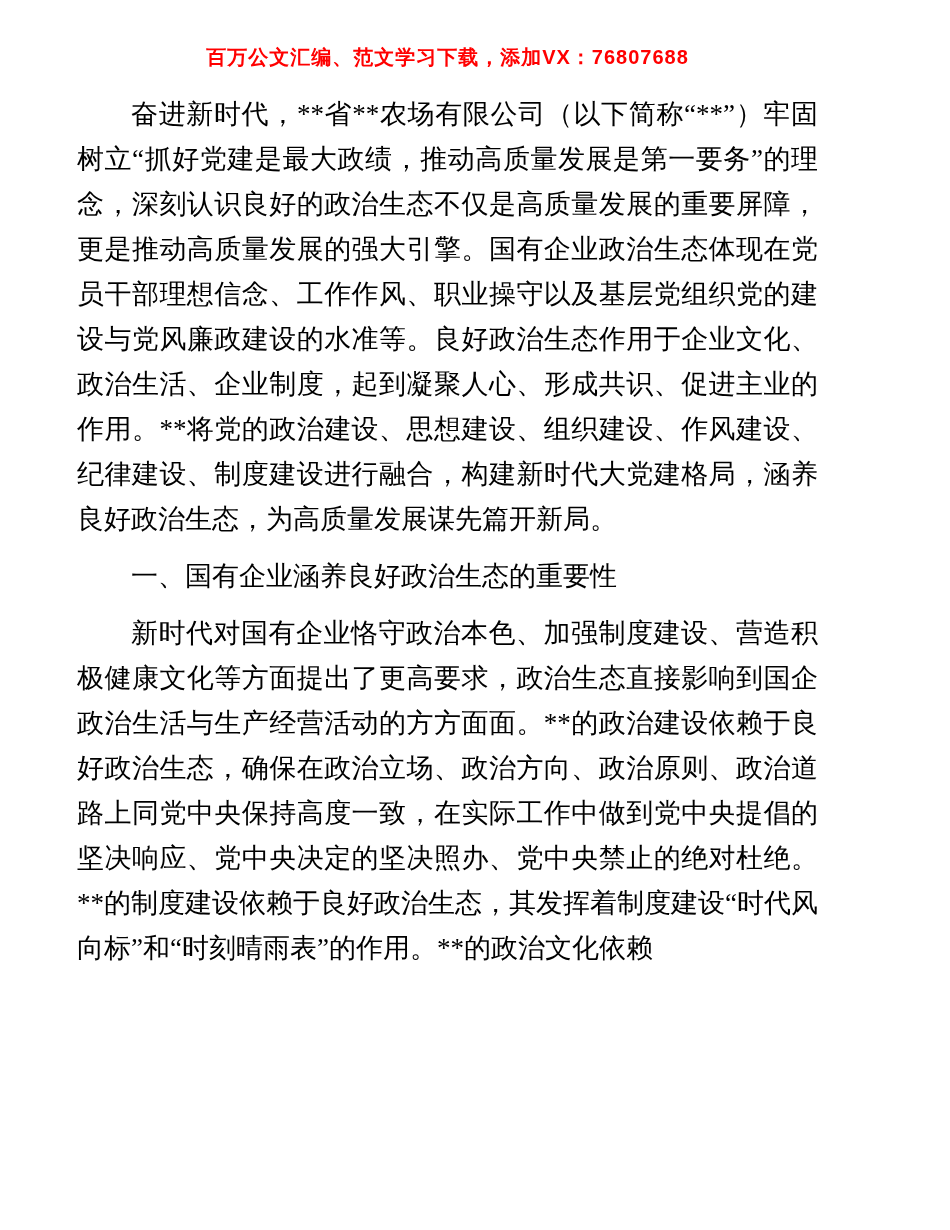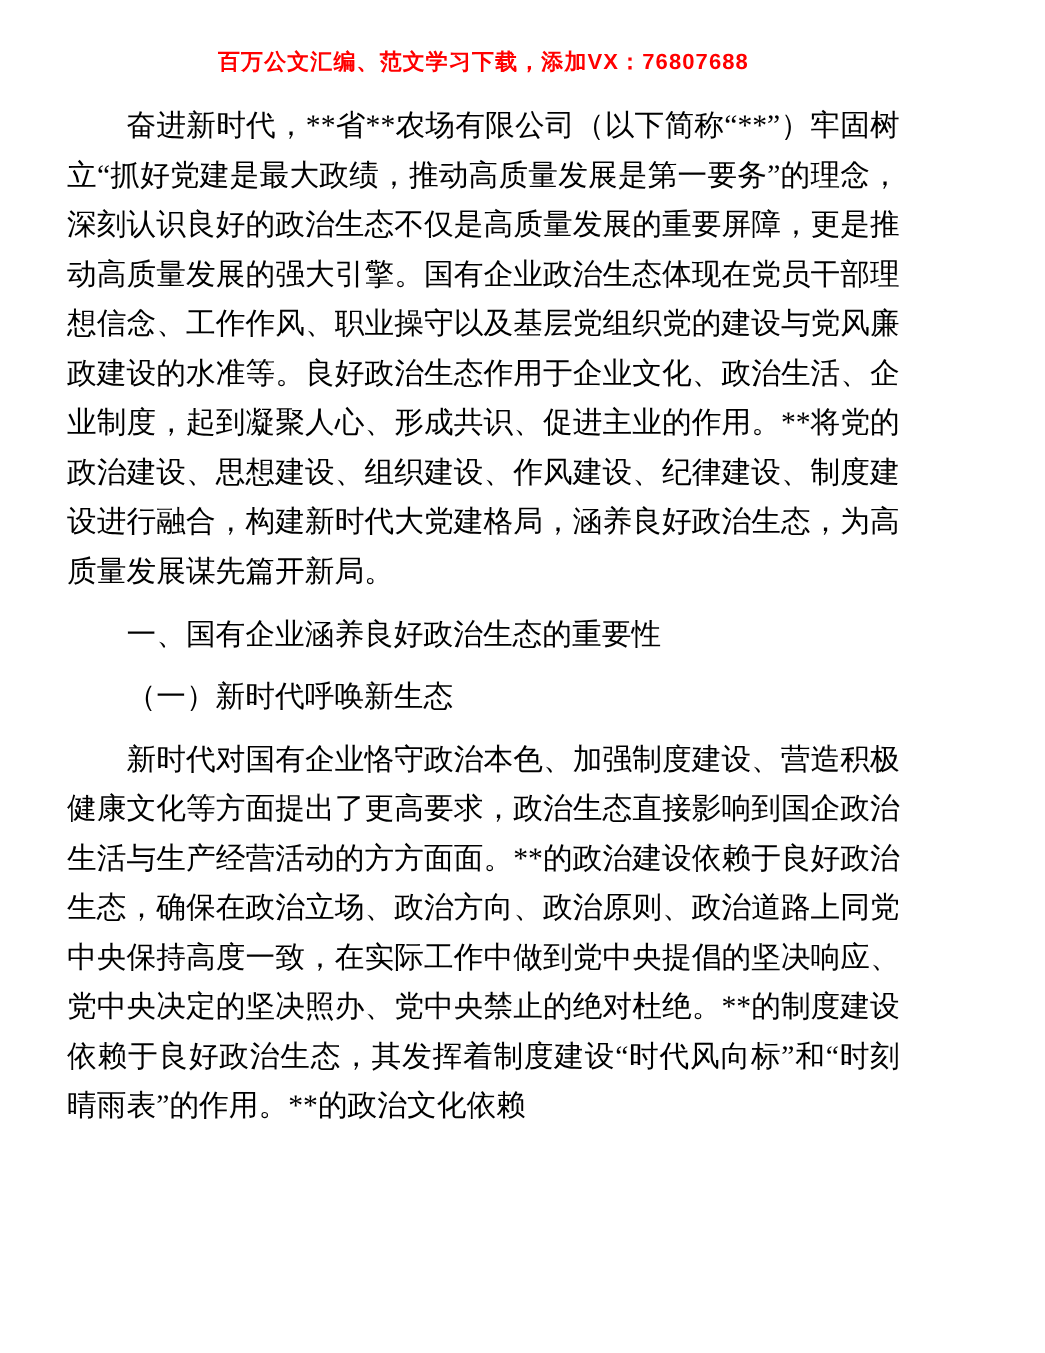--- a/index.html
+++ b/index.html
@@ -11,21 +11,21 @@
     width: 950px;
     height: 1230px;
     font-family: "Liberation Serif", "DejaVu Serif", serif;
     color: #000000;
   }
   .page {
     position: relative;
     width: 950px;
     height: 1230px;
     box-sizing: border-box;
-    padding: 44px 132px 0 61px;
+    padding: 44px 132px 0 77px;
     overflow: hidden;
     background: #ffffff;
   }
   .watermark {
     color: #ff0000;
     font-family: "Liberation Sans", "DejaVu Sans", sans-serif;
     font-weight: bold;
     font-size: 20px;
     line-height: 26px;
     text-align: center;
@@ -57,17 +57,16 @@
 
 <div class="page">
 
   <div class="watermark">百万公文汇编、范文学习下载，添加VX：76807688</div>
 
 
   <p class="para">奋进新时代，**省**农场有限公司（以下简称“**”）牢固树立“抓好党建是最大政绩，推动高质量发展是第一要务”的理念，深刻认识良好的政治生态不仅是高质量发展的重要屏障，更是推动高质量发展的强大引擎。国有企业政治生态体现在党员干部理想信念、工作作风、职业操守以及基层党组织党的建设与党风廉政建设的水准等。良好政治生态作用于企业文化、政治生活、企业制度，起到凝聚人心、形成共识、促进主业的作用。**将党的政治建设、思想建设、组织建设、作风建设、纪律建设、制度建设进行融合，构建新时代大党建格局，涵养良好政治生态，为高质量发展谋先篇开新局。</p>
 
   <p class="para heading">一、国有企业涵养良好政治生态的重要性</p>
 
-  <p class="para heading">（一）新时代呼唤新生态</p>
 
   <p class="para">新时代对国有企业恪守政治本色、加强制度建设、营造积极健康文化等方面提出了更高要求，政治生态直接影响到国企政治生活与生产经营活动的方方面面。**的政治建设依赖于良好政治生态，确保在政治立场、政治方向、政治原则、政治道路上同党中央保持高度一致，在实际工作中做到党中央提倡的坚决响应、党中央决定的坚决照办、党中央禁止的绝对杜绝。**的制度建设依赖于良好政治生态，其发挥着制度建设“时代风向标”和“时刻晴雨表”的作用。**的政治文化依赖</p>
 
 </div>
 
 </body></html>

